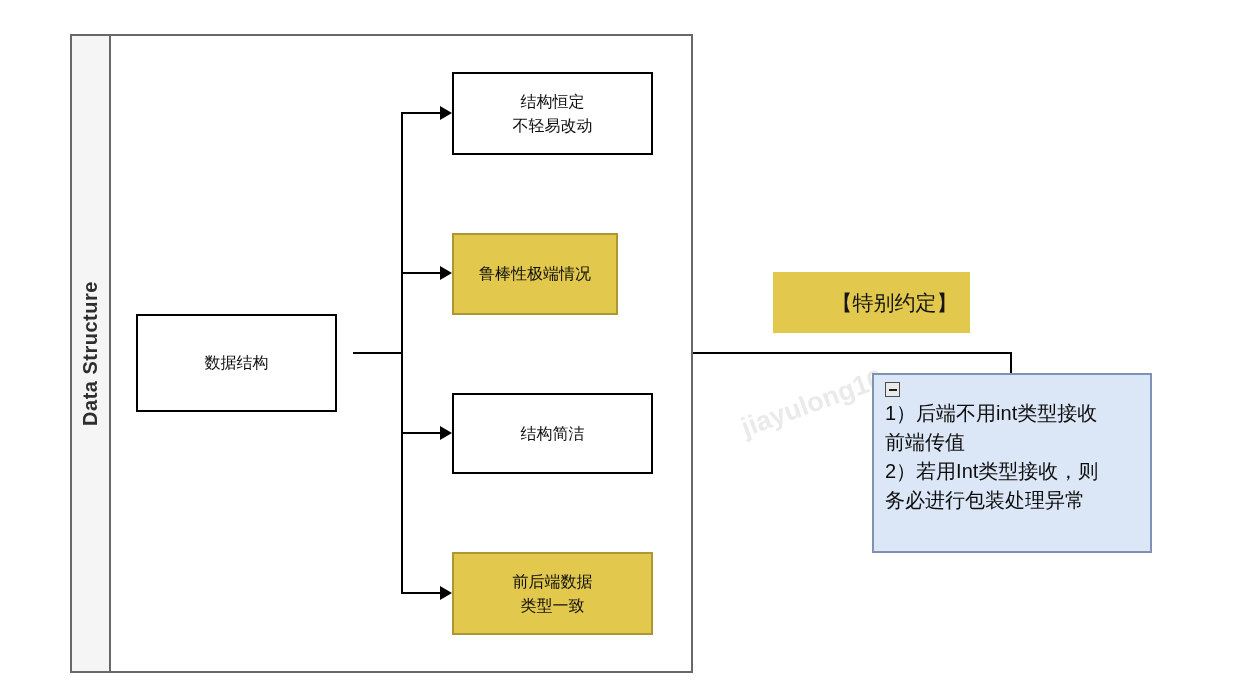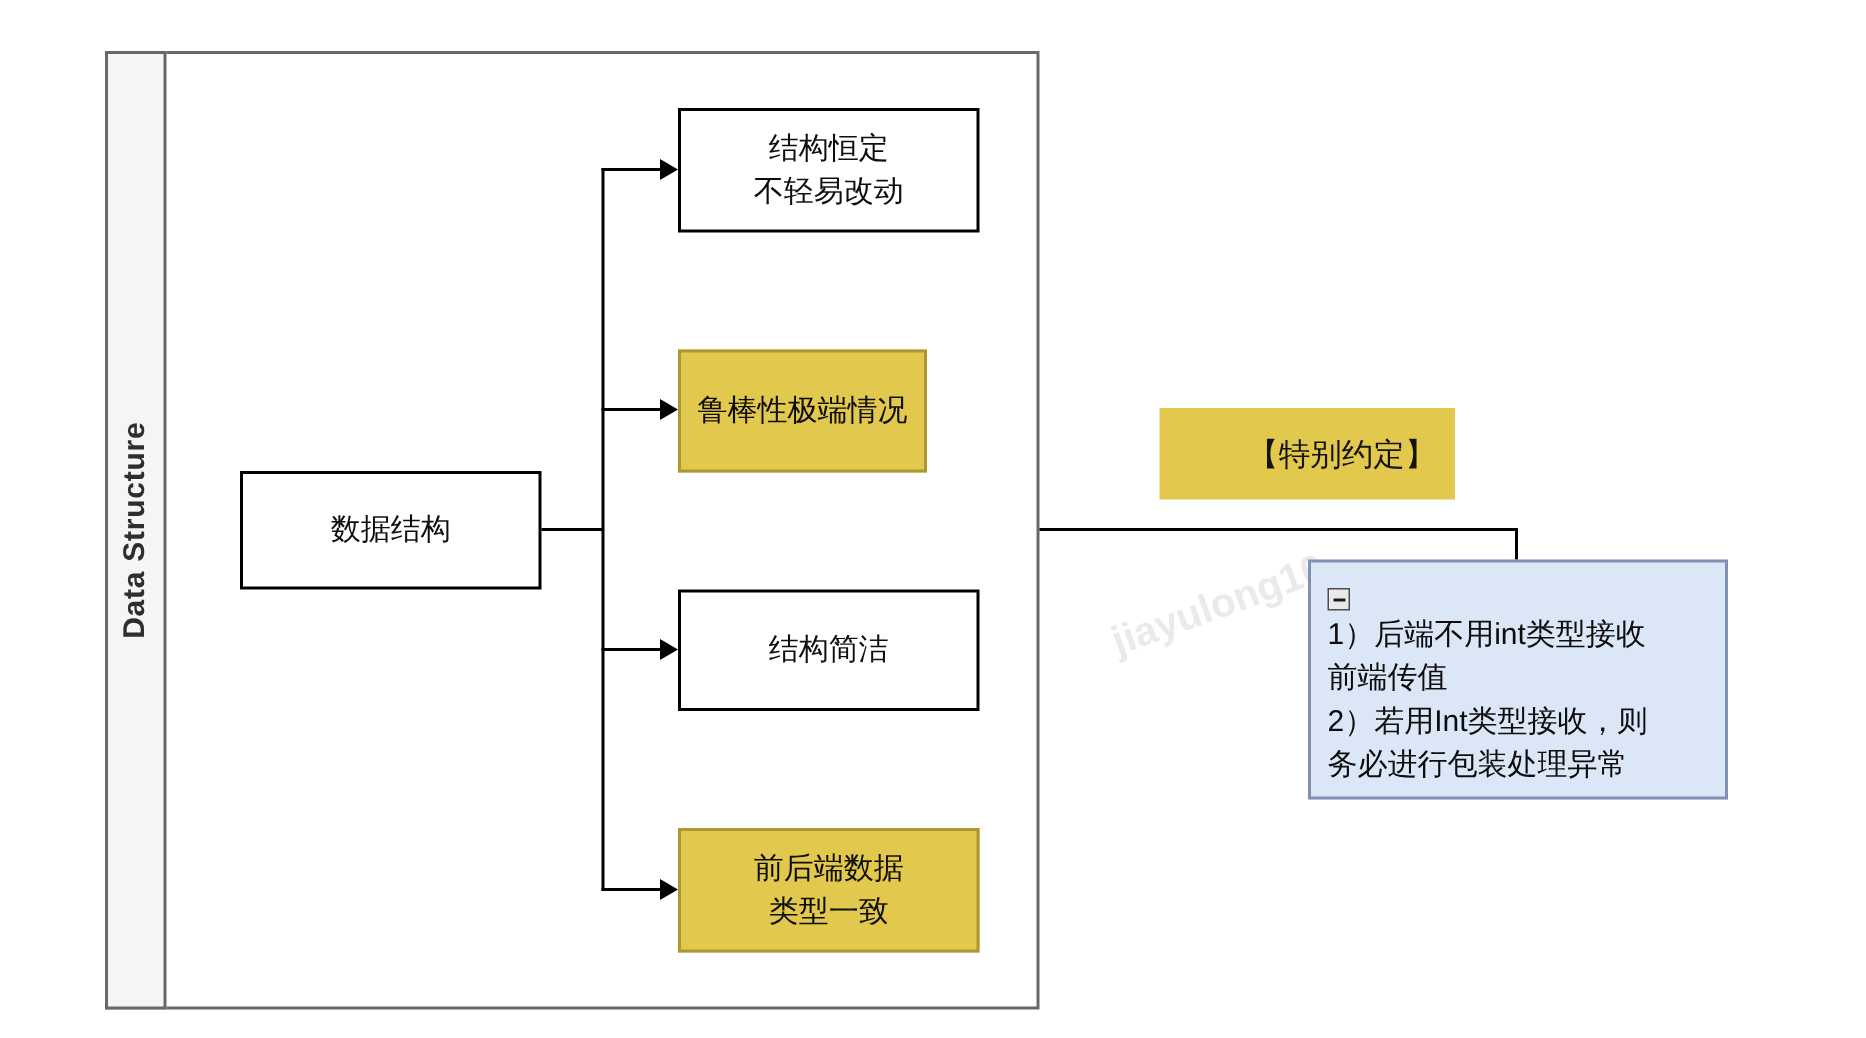--- a/index.html
+++ b/index.html
@@ -36,55 +36,55 @@
     transform:rotate(-90deg);
     white-space:nowrap;
     font-size:20px;font-weight:bold;color:#2e2e2e;
     letter-spacing:0.5px;
   }
   
   .node{
     position:absolute;
     display:flex;align-items:center;justify-content:center;
     text-align:center;
-    font-size:20px;color:#0e0e0e;
+    font-size:16px;color:#0e0e0e;
     line-height:1.45;
     white-space:pre-line;
     background:#ffffff;
     border:2px solid #000000;
   }
   .node.highlight{
     background:var(--highlight-fill);
     border-color:var(--highlight-border);
   }
-  .root-node{left:160px;top:314px;width:201px;height:79px;font-family:Liberation Serif, serif;}
+  .root-node{left:136px;top:314px;width:201px;height:98px;font-family:Liberation Serif, serif;}
   .branch-1{left:452px;top:72px;width:201px;height:83px;}
   .branch-2{left:452px;top:233px;width:166px;height:82px;}
   .branch-3{left:452px;top:393px;width:201px;height:81px;}
   .branch-4{left:452px;top:552px;width:201px;height:83px;}
   
   .line{position:absolute;background:#000000;}
   .arrowhead{
     position:absolute;width:0;height:0;
     border-top:7px solid transparent;
     border-bottom:7px solid transparent;
     border-left:12px solid #000000;
   }
   
   .tag{
     position:absolute;left:773px;top:272px;width:197px;height:61px;
     background:var(--highlight-fill);
     display:flex;align-items:center;justify-content:center;
     font-size:21px;color:#141414;padding-left:46px;
   }
   .note{
-    position:absolute;left:872px;top:373px;width:280px;height:160px;
+    position:absolute;left:872px;top:373px;width:280px;height:180px;
     background:var(--note-fill);
     border:2px solid var(--note-border);
-    padding:17px 11px 0 11px;
+    padding:7px 11px 0 11px;
   }
   .collapse-icon{
     display:flex;align-items:center;justify-content:center;
     width:15px;height:15px;
     background:#e9e9e9;border:1px solid #4c4c4c;
   }
   .collapse-icon .minus-bar{width:8px;height:2px;background:#1c1c1c;}
   .note-text{
     margin-top:2px;
     font-size:20px;line-height:29px;color:#0d0d0d;

